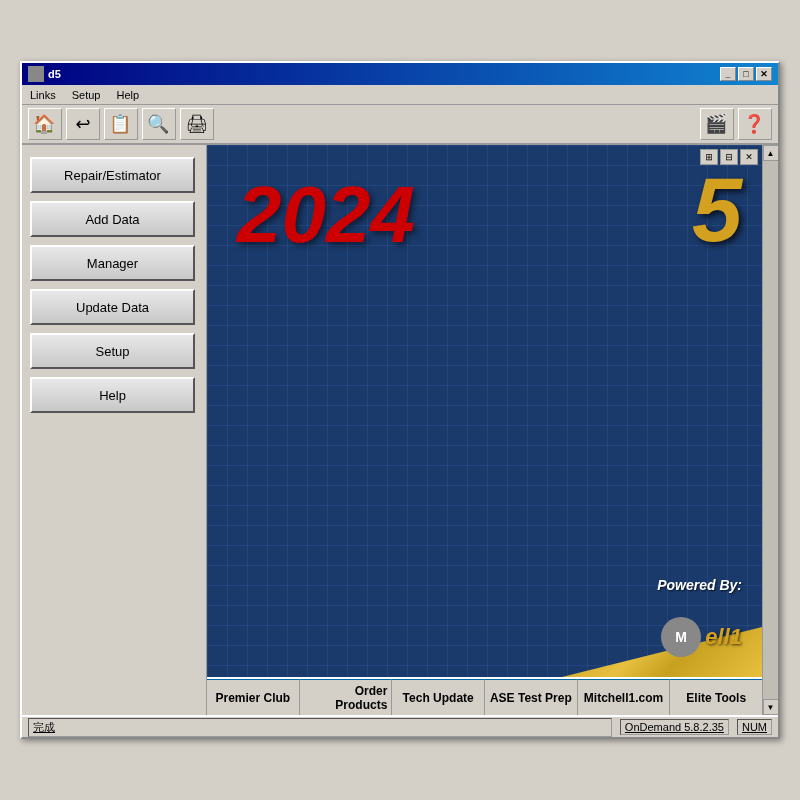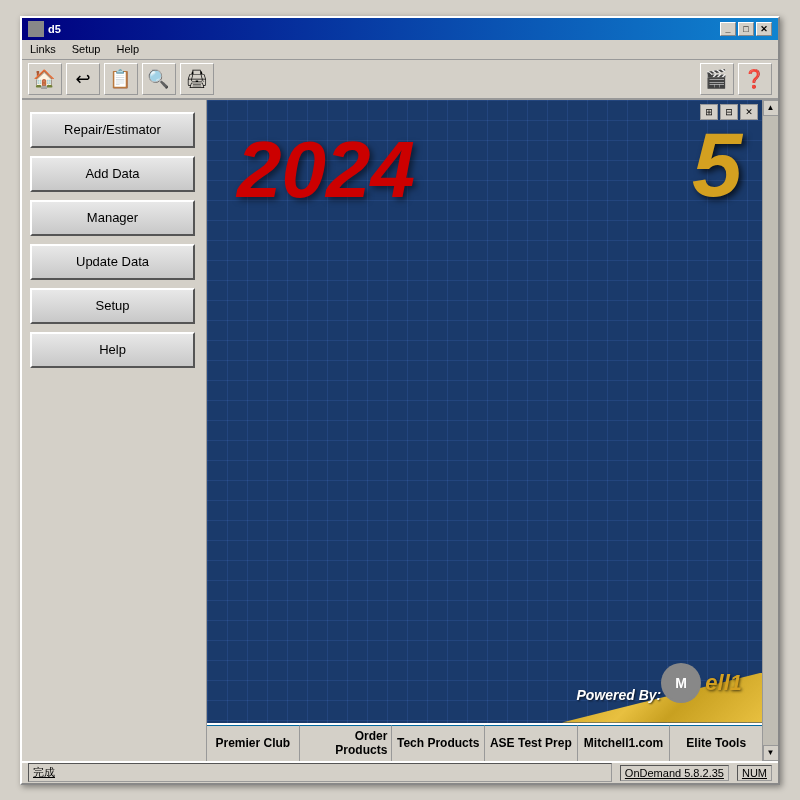--- a/index.html
+++ b/index.html
@@ -16,21 +16,21 @@
       height: 800px;
       background: #d4d0c8;
       display: flex;
       flex-direction: column;
       align-items: center;
       justify-content: center;
     }
 
     .app-window {
       width: 760px;
-      height: 769px;
+      height: 678px;
       background: #fdba74;
       border: 2px solid #888;
       border-top-color: #fff;
       border-left-color: #fff;
       display: flex;
       flex-direction: column;
       box-shadow: 2px 2px 6px rgba(0,0,0,0.4);
     }
 
     
@@ -208,22 +208,23 @@
         linear-gradient(rgba(100,150,255,0.15) 1px, transparent 1px),
         linear-gradient(90deg, rgba(100,150,255,0.15) 1px, transparent 1px);
       background-size: 20px 20px;
     }
 
     .powered-by-area {
       position: absolute;
       bottom: 20px;
       right: 20px;
       display: flex;
-      flex-direction: row;
+      flex-direction: column;
       align-items: flex-end;
+      gap: 20px;
     }
 
     .mitchell-logo {
       display: flex;
       align-items: center;
       gap: 4px;
       margin-top: 4px;
     }
 
     .mitchell-logo-circle {
@@ -457,21 +458,21 @@
           </div>
 
           <div class="bottom-nav">
             <div class="bottom-nav-item">
               <span>Premier Club</span>
             </div>
             <div class="bottom-nav-item">
               <span>Order Products</span>
             </div>
             <div class="bottom-nav-item">
-              <span>Tech Products</span>
+              <span>Tech Update</span>
             </div>
             <div class="bottom-nav-item">
               <span>ASE Test Prep</span>
             </div>
             <div class="bottom-nav-item">
               <span>Mitchell1.com</span>
             </div>
             <div class="bottom-nav-item">
               <span>Elite Tools</span>
             </div>

